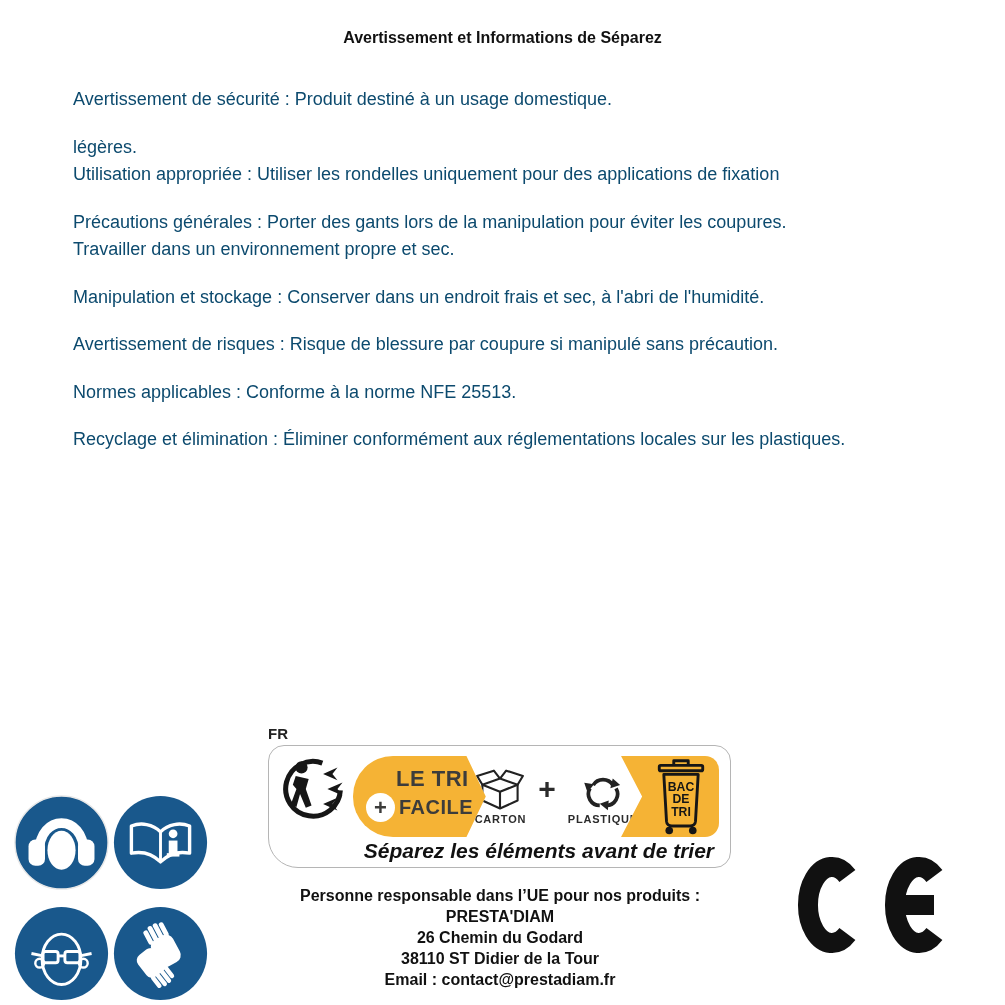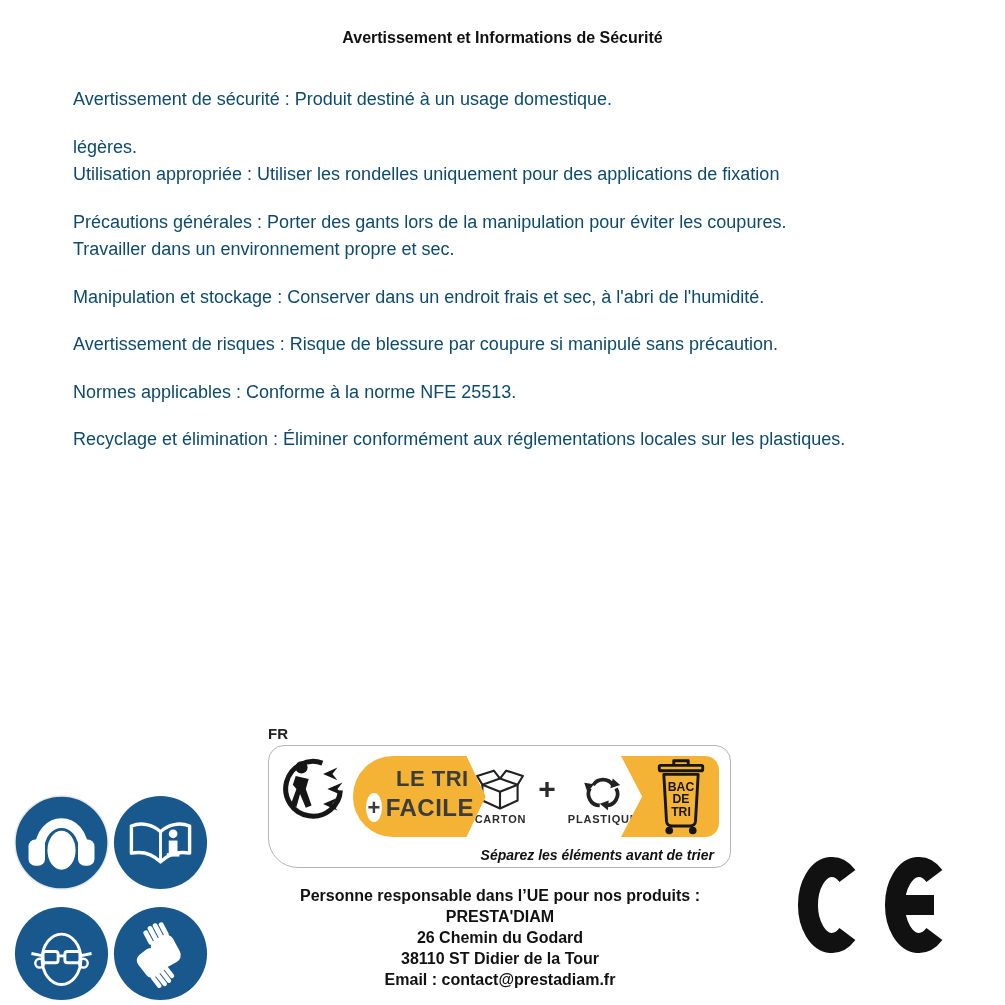--- a/index.html
+++ b/index.html
@@ -31,41 +31,41 @@
   .band { position:absolute; left:84px; top:10px; width:366px; height:81px;
           background:#F5B335; border-radius:40px 14px 14px 40px; }
   .band-chevron { position:absolute; left:31%; top:0; width:48%; height:100%; background:#ffffff;
           clip-path:polygon(0 0, 88% 0, 100% 50%, 88% 100%, 0 100%, 11% 50%);
           display:flex; align-items:center; justify-content:center; gap:10px; padding:0 26px 0 30px; }
   .letri { position:absolute; left:13px; top:11px; width:108px; color:#3C3C3B; }
   .letri-l1 { font-size:22px; font-weight:800; letter-spacing:0.5px; padding-left:30px; line-height:24px; }
   .letri-l2 { display:flex; align-items:center; gap:4px; margin-top:2px; }
   .plus-circle { width:29px; height:29px; border-radius:50%; background:#fff; display:flex;
                  align-items:center; justify-content:center; font-size:22px; font-weight:800; color:#3C3C3B; }
-  .letri-facile { font-size:24px; font-weight:800; letter-spacing:0.5px; }
+  .letri-facile { font-size:20px; font-weight:800; letter-spacing:0.5px; }
   .mat-col { display:flex; flex-direction:column; align-items:center; }
   .mat-label { font-size:11px; font-weight:bold; letter-spacing:0.8px; color:#2b2b2b; margin-top:1px; }
   .mat-plus { font-size:30px; font-weight:800; color:#2b2b2b; margin:0 2px 16px 2px; }
   .bin-wrap { position:absolute; right:12px; top:3px; width:52px; height:76px; }
-  .separez { position:absolute; right:16px; bottom:4px; font-size:14px; font-weight:bold;
+  .separez { position:absolute; right:16px; bottom:4px; font-size:21px; font-weight:bold;
              font-style:italic; color:#111; }
 
   
   .address { position:absolute; left:250px; top:873px; width:500px; text-align:center;
              font-size:16px; font-weight:bold; line-height:21px; color:#111; }
 
   
   .ce { position:absolute; left:797px; top:843px; width:150px; height:100px; }
 </style>
 </head>
 <body>
 
 <div class="page">
 
-  <div class="doc-title">Avertissement et Informations de Sécurité</div>
+  <div class="doc-title">Avertissement et Informations de Séparez</div>
 
   <div class="doc-body">
     <div class="para">
       <div>Avertissement de sécurité : Produit destiné à un usage domestique.</div>
     </div>
     <div class="para">
       <div>légères.</div>
       <div>Utilisation appropriée : Utiliser les rondelles uniquement pour des applications de fixation</div>
     </div>
     <div class="para">

